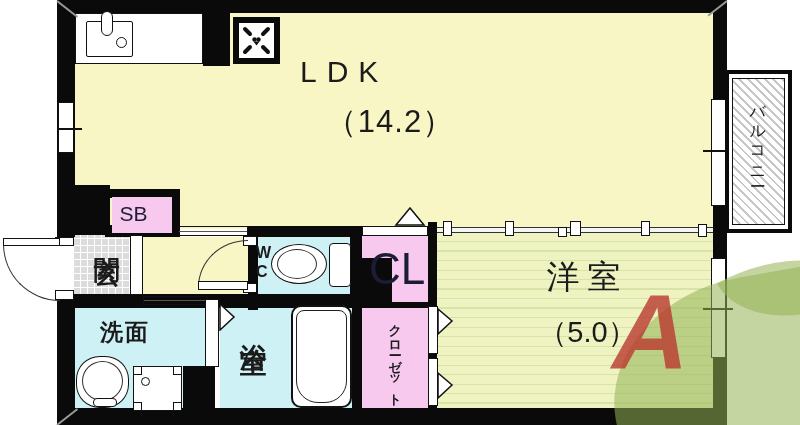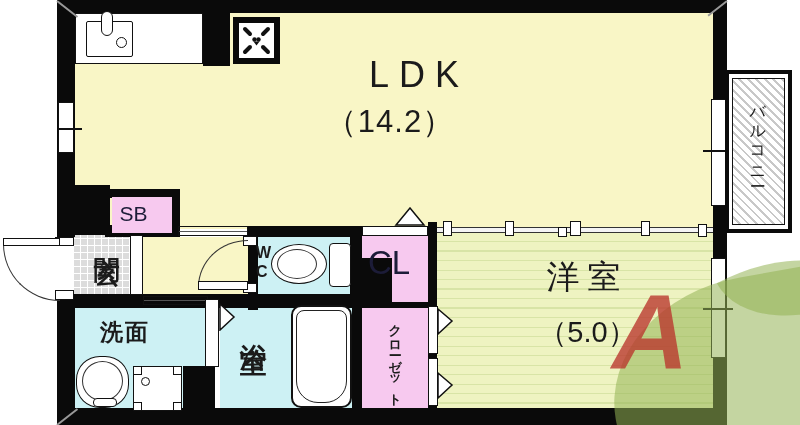--- a/index.html
+++ b/index.html
@@ -145,29 +145,29 @@
   <div class="abs white-el" style="left:133px;top:366px;width:49px;height:45px;border-width:1.5px;"></div>
   <div class="abs white-el" style="left:133px;top:366px;width:9px;height:9px;"></div>
   <div class="abs white-el" style="left:173px;top:366px;width:9px;height:9px;"></div>
   <div class="abs white-el" style="left:133px;top:402px;width:9px;height:9px;"></div>
   <div class="abs white-el" style="left:173px;top:402px;width:9px;height:9px;"></div>
   <div class="abs white-el" style="left:141px;top:377px;width:9px;height:9px;border-width:1px;border-radius:50%;"></div>
 
   <div class="abs white-el" style="left:291px;top:305px;width:61px;height:103px;border-width:2px;border-radius:10px;"></div>
   <div class="abs" style="left:296px;top:310px;width:51px;height:93px;border:1.2px solid #222;border-radius:8px 8px 22px 22px;"></div>
 
-  <div class="abs label" style="left:289px;top:56px;width:180px;text-align:right;font-size:36px;letter-spacing:10px;font-weight:500;">LDK</div>
+  <div class="abs label" style="left:300px;top:56px;width:180px;text-align:left;font-size:30px;letter-spacing:10px;font-weight:500;">LDK</div>
   <div class="abs label" style="left:285px;top:106px;width:210px;text-align:center;font-size:31px;letter-spacing:1px;font-weight:500;">（14.2）</div>
   <div class="abs label" style="left:520px;top:260px;width:135px;text-align:center;font-size:33px;letter-spacing:8px;font-weight:500;">洋室</div>
   <div class="abs label" style="left:505px;top:317px;width:165px;text-align:center;font-size:29px;font-weight:500;">（5.0）</div>
   <div class="abs label vtext" style="left:93px;top:238px;font-size:26px;font-weight:700;">玄関</div>
   <div class="abs label" style="left:112px;top:203px;width:43px;text-align:center;font-size:21px;color:#1c1c38;">SB</div>
   <div class="abs label" style="left:256px;top:243px;font-size:16px;font-weight:600;white-space:pre-line;line-height:1.2;">W
 C</div>
-  <div class="abs label" style="left:368px;top:246px;width:58px;text-align:left;font-size:33px;color:#1c1c38;">CL</div>
+  <div class="abs label" style="left:368px;top:246px;width:58px;text-align:center;font-size:44px;color:#1c1c38;">CL</div>
   <div class="abs label vtext" style="left:388px;top:315px;font-size:13px;font-weight:600;letter-spacing:2px;">クローゼット</div>
   <div class="abs label" style="left:100px;top:320px;font-size:23px;letter-spacing:2px;font-weight:600;">洗面</div>
   <div class="abs label vtext" style="left:239px;top:322px;font-size:27px;letter-spacing:4px;font-weight:600;">浴室</div>
 
   <div class="miter" style="left:57px;top:0;width:26px;transform:rotate(38deg);"></div>
   <div class="miter" style="left:727px;top:0;width:24px;transform:rotate(142deg);"></div>
   <div class="miter" style="left:57px;top:424px;width:26px;transform:rotate(-38deg);"></div>
 
   <div class="abs leaf" style="left:612px;top:280px;width:245px;height:215px;border-radius:60% 0% 55% 45% / 55% 0% 60% 45%;transform:rotate(-10deg);z-index:50;"></div>
   <div class="abs leaf" style="left:728px;top:248px;width:130px;height:80px;border-radius:0 100% 0 100%;transform:rotate(-28deg);z-index:50;"></div>

